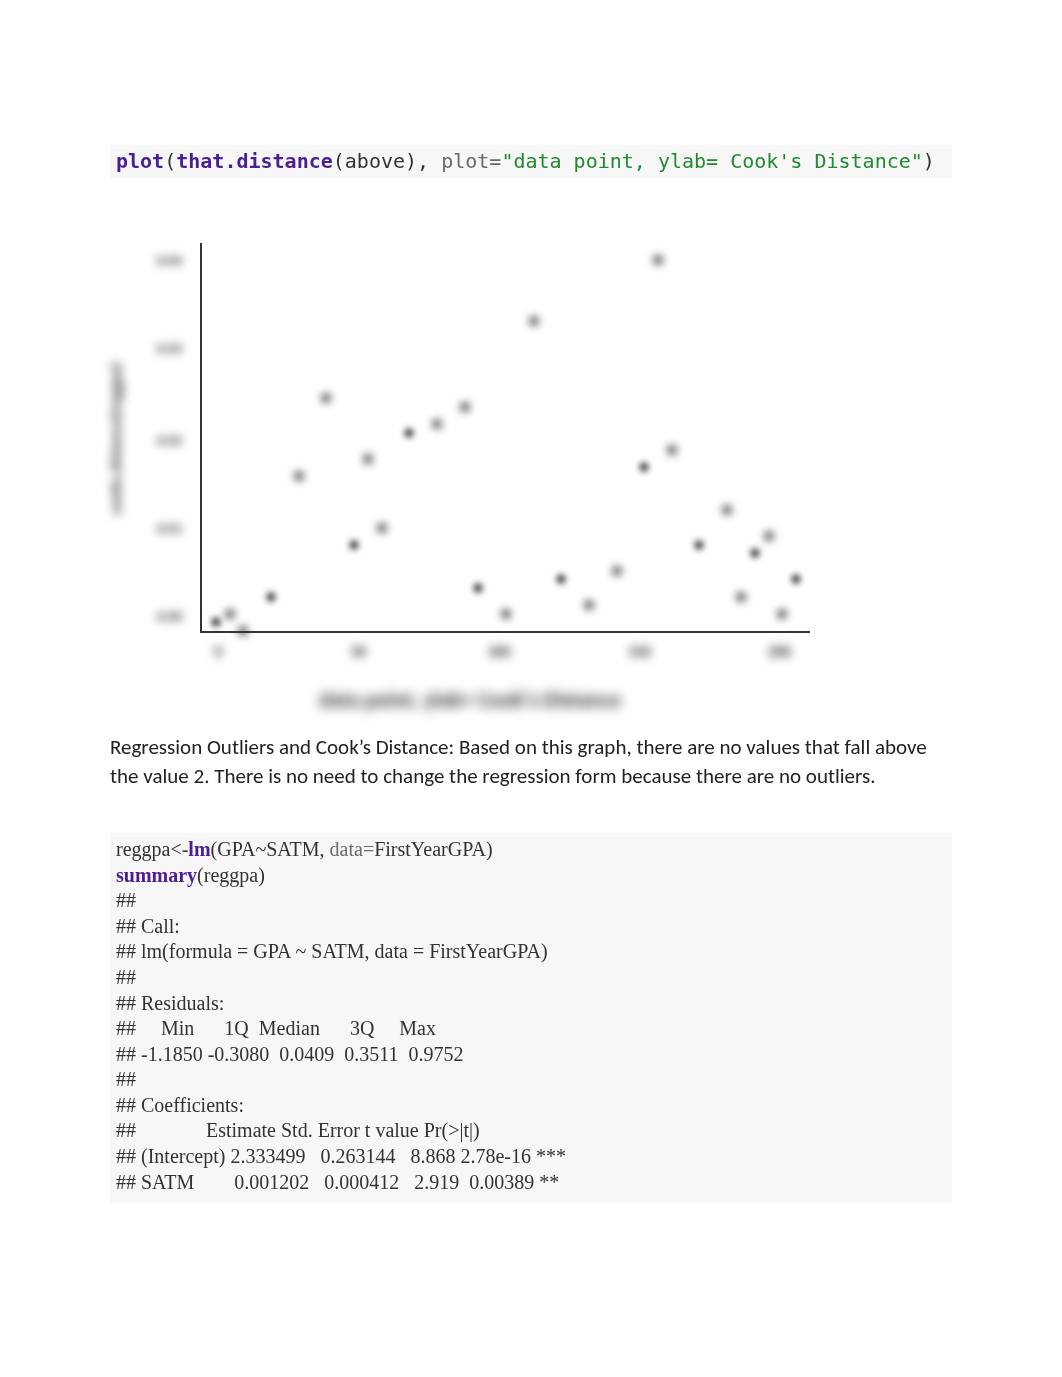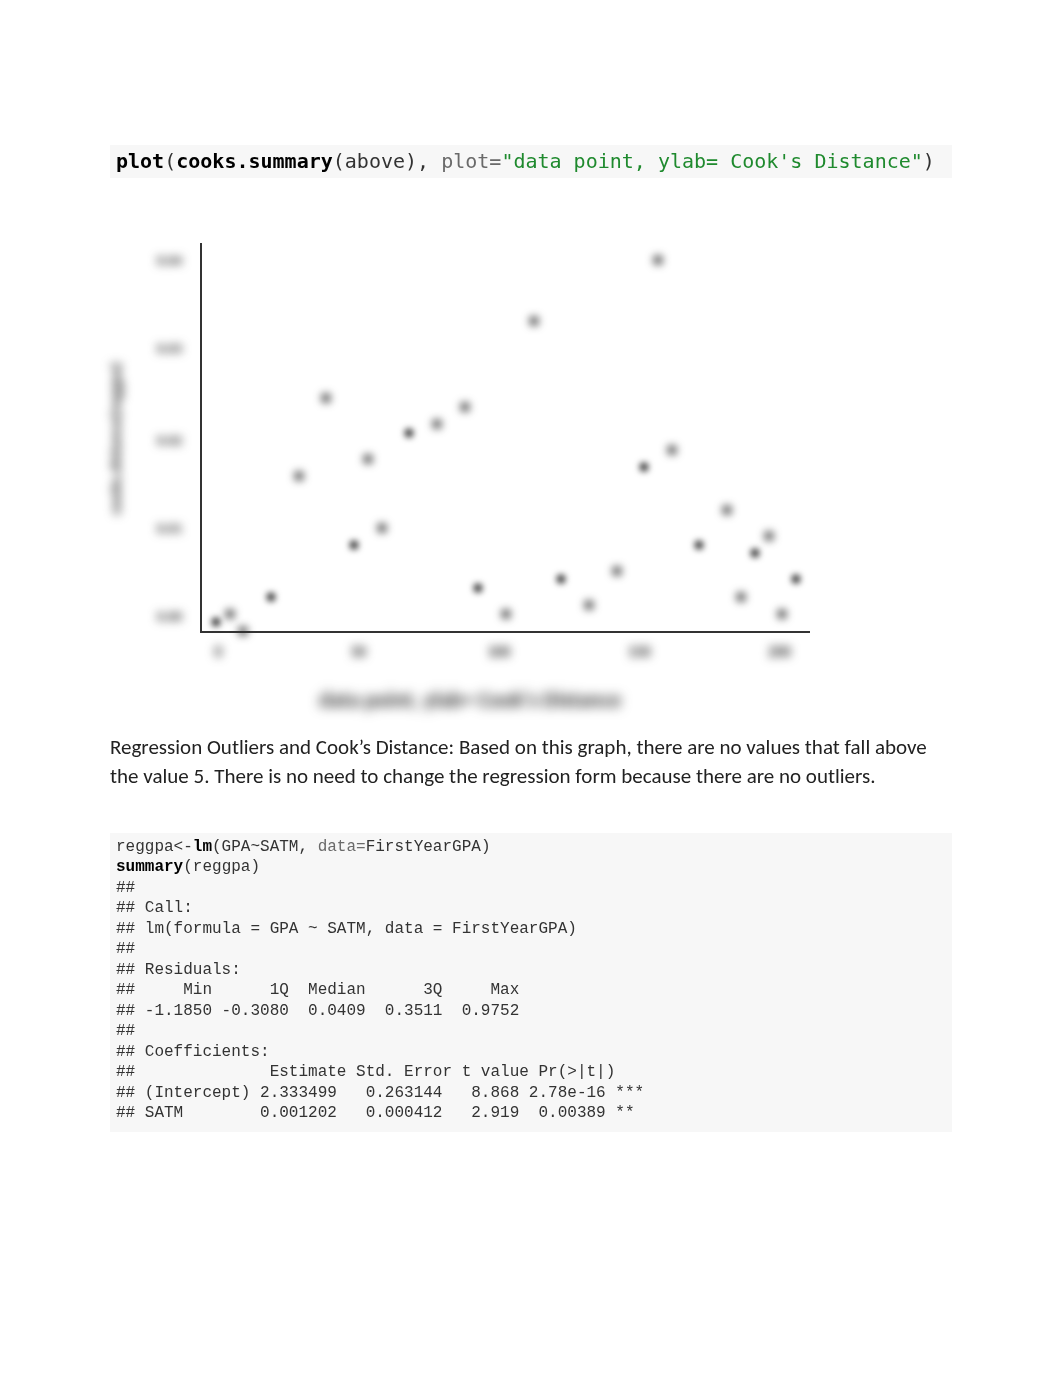--- a/index.html
+++ b/index.html
@@ -14,21 +14,21 @@
   .code-block{
     background:#f7f7f7;
     padding:4px 6px;
     margin-bottom:10px;
     font-family:Consolas,Menlo,monospace;
     font-size:20px;
     line-height:1.25;
     white-space:pre;
     color:#333;
   }
-  .tok-call{color:#000000;font-weight:bold;}
+  .tok-call{color:#4c1d95;font-weight:bold;}
   .tok-named{color:#6a6a6a;}
   .tok-str{color:#1f8a2e;}
   .plot-wrap{
     margin:55px 0 30px 0;
     height:470px;
     position:relative;
     display:flex;
     justify-content:flex-start;
   }
   .plot-inner{
@@ -93,31 +93,31 @@
   }
   .body-text{
     font-size:21px;
     line-height:1.38;
     margin:22px 0 42px 0;
     color:#222;
   }
   .output-block{
     background:#f7f7f7;
     padding:4px 6px 8px 6px;
-    font-family:Liberation Mono, monospace;
-    font-size:16px;
+    font-family:Liberation Serif, serif;
+    font-size:20px;
     line-height:1.28;
     white-space:pre;
     color:#333;
   }
 </style>
 </head>
 <body>
 
-<div class="code-block"><span class="tok-call">plot</span><span>(</span><span class="tok-call">cooks.summary</span><span>(</span><span>above</span><span>), </span><span class="tok-named">plot=</span><span class="tok-str">"data point, ylab= Cook's Distance"</span><span>)</span></div>
+<div class="code-block"><span class="tok-call">plot</span><span>(</span><span class="tok-call">that.distance</span><span>(</span><span>above</span><span>), </span><span class="tok-named">plot=</span><span class="tok-str">"data point, ylab= Cook's Distance"</span><span>)</span></div>
 
 <div class="plot-wrap">
   <div class="plot-inner">
     <div class="yaxis-label">
         <span>cooks.distance(reggpa)</span>
       </div>
     <div class="ytick-col">
       <div class="ytick" style="bottom:0%">0.00</div>
       <div class="ytick" style="bottom:22%">0.01</div>
       <div class="ytick" style="bottom:44%">0.02</div>
@@ -161,21 +161,21 @@
       <div class="xtick" style="left:3%">0</div>
       <div class="xtick" style="left:26%">50</div>
       <div class="xtick" style="left:49%">100</div>
       <div class="xtick" style="left:72%">150</div>
       <div class="xtick" style="left:95%">200</div>
     </div>
     <div class="xaxis-label">data point, ylab= Cook's Distance</div>
   </div>
 </div>
 
-<p class="body-text">Regression Outliers and Cook’s Distance: Based on this graph, there are no values that fall above the value 5. There is no need to change the regression form because there are no outliers.</p>
+<p class="body-text">Regression Outliers and Cook’s Distance: Based on this graph, there are no values that fall above the value 2. There is no need to change the regression form because there are no outliers.</p>
 
 <div class="output-block"><span>reggpa&lt;-</span><span class="tok-call">lm</span><span>(GPA~SATM, </span><span class="tok-named">data=</span><span>FirstYearGPA)</span>
 <span class="tok-call">summary</span><span>(reggpa)</span>
 <span id="outlines">## 
 ## Call:
 ## lm(formula = GPA ~ SATM, data = FirstYearGPA)
 ## 
 ## Residuals:
 ##     Min      1Q  Median      3Q     Max 
 ## -1.1850 -0.3080  0.0409  0.3511  0.9752 

